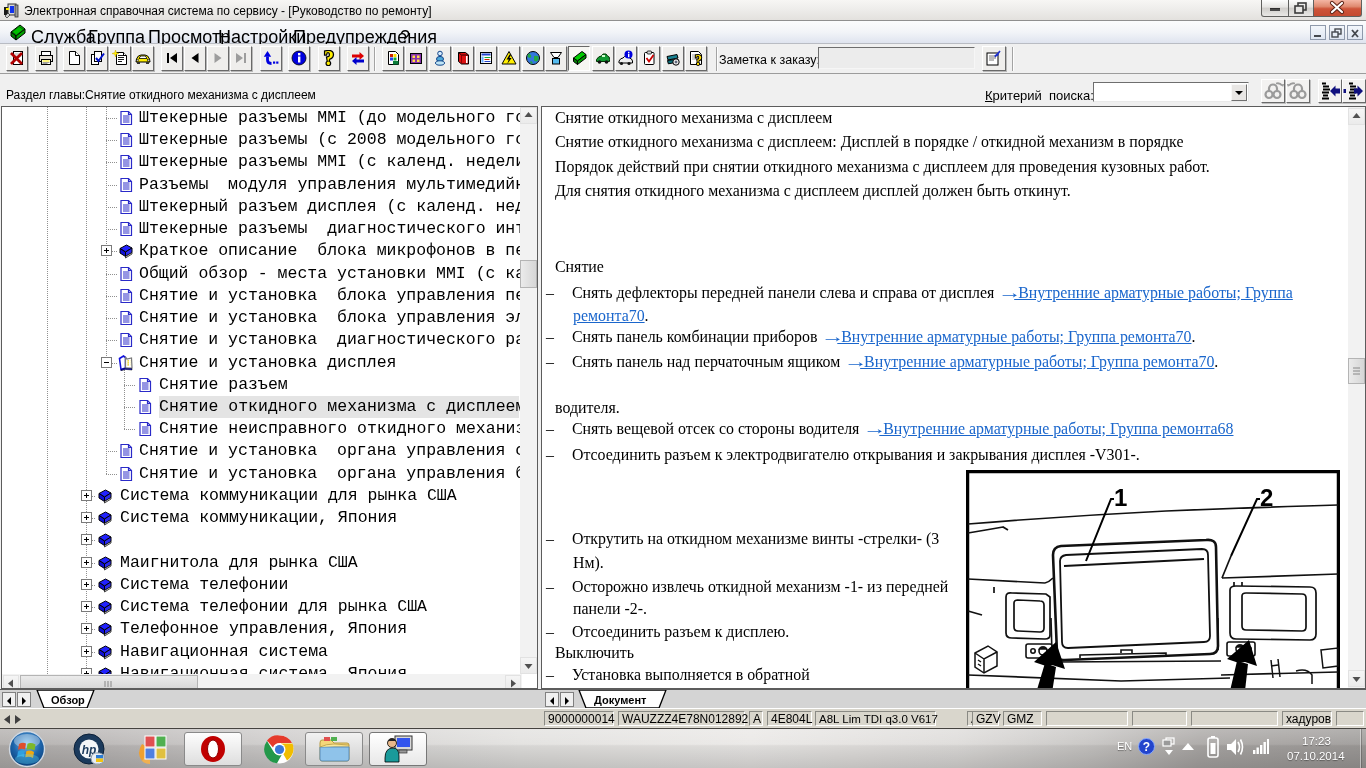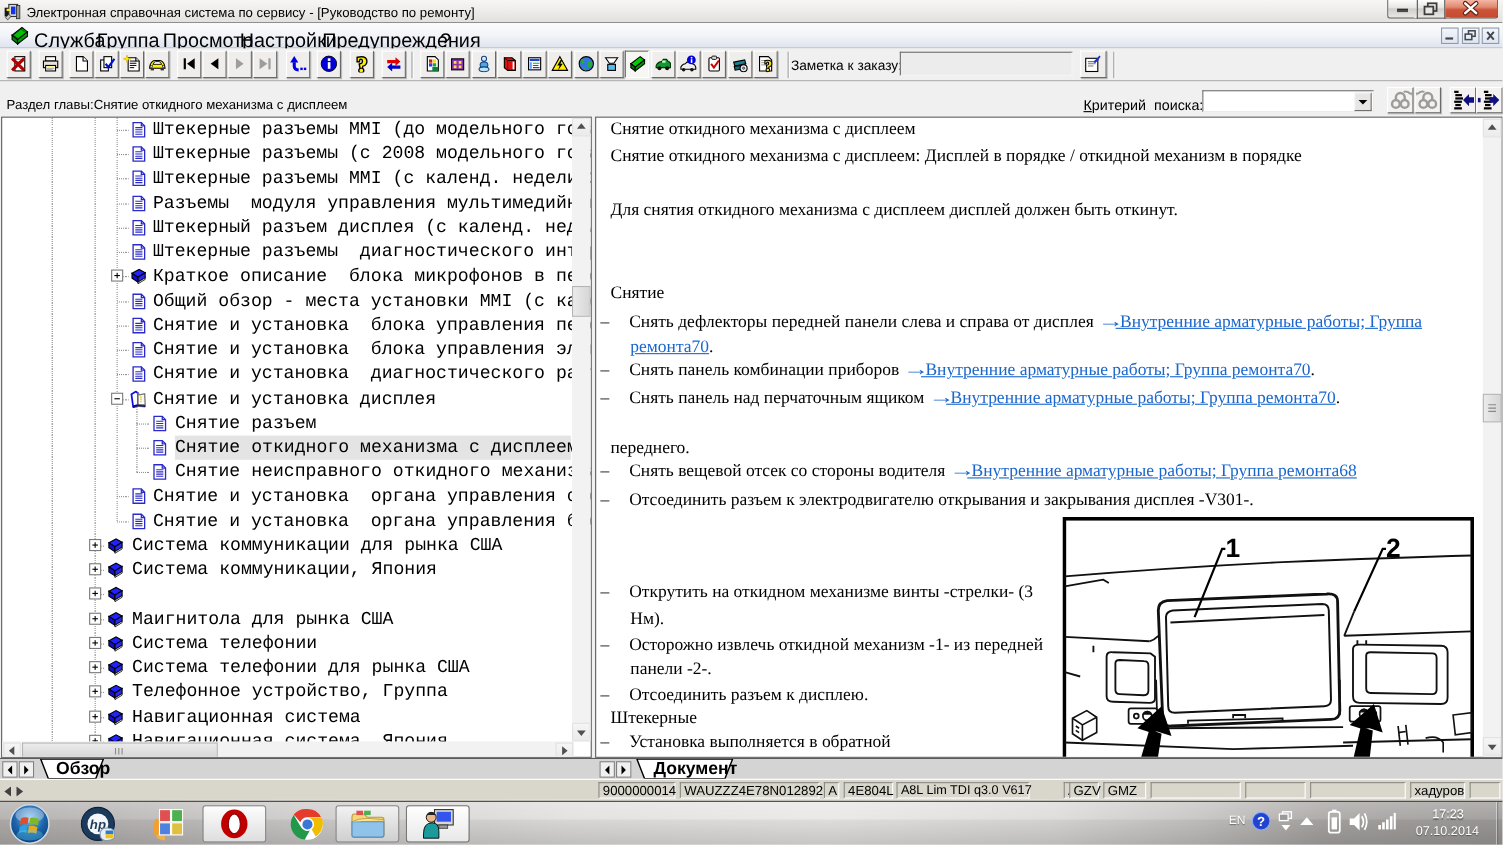--- a/index.html
+++ b/index.html
@@ -48,21 +48,21 @@
 .sb-btn{position:absolute;background:linear-gradient(180deg,#f5f5f5,#ebebeb);border:1px solid #e2e2e2}
 .sb-thumb{position:absolute;background:linear-gradient(90deg,#ebebeb,#d6d6d6);border:1px solid #b4b4b4}
 .sb-thumb-h{position:absolute;background:linear-gradient(180deg,#ebebeb,#d6d6d6);border:1px solid #b4b4b4}
 
 .dline{position:absolute;font-family:"Liberation Serif",serif;font-size:15.9px;color:#000;white-space:nowrap}
 .dline a{color:#1a66cc;text-decoration:underline}
 .laro{display:inline-block;transform:scaleX(1.5);transform-origin:0 60%}
 
 #tabrow{left:0;top:689px;width:1366px;height:19px;background:#d4d4d4;border-top:1px solid #5c5c5c}
 .tabarr{position:absolute;top:2px;width:14px;height:15px;background:#f0f0f0;border:1px solid #808080}
-.tabname{position:absolute;top:2px;font-size:16px;font-weight:bold;color:#000;background:#fff;padding:0 4px;height:17px;line-height:16px}
+.tabname{position:absolute;top:2px;font-size:11px;font-weight:bold;color:#000;background:#fff;padding:0 4px;height:17px;line-height:16px}
 
 #statusbar{left:0;top:708px;width:1366px;height:19px;background:#d9d6cc;border-top:1px solid #fff}
 .seg{position:absolute;top:2px;height:15px;background:#d9d6cc;border:1px solid;border-color:#8a8a84 #ffffff #ffffff #8a8a84;font-size:12px;color:#000;line-height:14px;padding:0 3px;white-space:nowrap}
 
 #taskbar{left:0;top:727px;width:1366px;height:41px;background:linear-gradient(180deg,rgba(255,255,255,.24) 0%,rgba(255,255,255,.06) 42%,rgba(0,0,0,.05) 46%,rgba(0,0,0,.15) 100%),linear-gradient(90deg,#b2afad 0%,#bab7b6 8%,#cecccb 20%,#e2e1df 38%,#eae8e6 55%,#dedcda 70%,#c6c4c2 80%,#aaa7a5 88%,#9e9b99 100%)}#tktop1{position:absolute;left:0;top:0;width:1366px;height:1px;background:#ddd9d1}#tktop2{position:absolute;left:0;top:1px;width:1366px;height:1px;background:#45433f}
 .tkbtn{position:absolute;top:5px;width:58px;height:34px;background:linear-gradient(180deg,#fdfdfd,#dedede);border:1px solid #8a8a8a;border-radius:3px}
 .traytxt{position:absolute;color:#fff;font-size:12px;text-shadow:0 1px 1px rgba(0,0,0,.4);white-space:nowrap}
 </style></head>
 <body>
 
@@ -596,21 +596,21 @@
 <div class="ebox plus" style="left:79px;top:516px">
       <i></i>
       <b></b>
     </div>
 <svg class="ticon" style="left:95px;top:514px" width="16" height="16" viewBox="0 0 16 16">
       <path d="M2 5.5 L8.5 2 L14 5 L7.5 9 Z" fill="#2222ff" stroke="#000"></path>
       <path d="M2 5.5 L7.5 9 L7.5 13.5 L2 10 Z" fill="#0f0fd8" stroke="#000"></path>
       <path d="M7.5 9 L14 5 L14 9.5 L7.5 13.5 Z" fill="#2a2aee" stroke="#000"></path>
       <path d="M7.5 13.5 L14 9.5 L14 11 L7.5 15 Z" fill="#e8e8e8" stroke="#000" stroke-width="0.7"></path>
     </svg>
-<div class="trow" style="left:118px;top:511px;height:22px;line-height:22px;right:18px">Телефонное устройство, Группа</div>
+<div class="trow" style="left:118px;top:511px;height:22px;line-height:22px;right:18px">Телефонное управления, Япония</div>
 <div class="hline" style="left:84px;top:545px;width:10px"></div>
 <div class="ebox plus" style="left:79px;top:539px">
       <i></i>
       <b></b>
     </div>
 <svg class="ticon" style="left:95px;top:537px" width="16" height="16" viewBox="0 0 16 16">
       <path d="M2 5.5 L8.5 2 L14 5 L7.5 9 Z" fill="#2222ff" stroke="#000"></path>
       <path d="M2 5.5 L7.5 9 L7.5 13.5 L2 10 Z" fill="#0f0fd8" stroke="#000"></path>
       <path d="M7.5 9 L14 5 L14 9.5 L7.5 13.5 Z" fill="#2a2aee" stroke="#000"></path>
       <path d="M7.5 13.5 L14 9.5 L14 11 L7.5 15 Z" fill="#e8e8e8" stroke="#000" stroke-width="0.7"></path>
@@ -645,35 +645,36 @@
       </svg></div>
 <div class="sb-thumb-h" style="left:18px;top:568px;width:178px;height:15px"><svg width="178" height="13">
         <path d="M84 4v6M87 4v6M90 4v6" stroke="#888"></path>
       </svg></div>
 
 </div>
 
 <div class="abs" id="rpane">
 <div class="dline" style="left:13px;top:1px;height:20px;line-height:20px">Снятие откидного механизма с дисплеем</div>
 <div class="dline" style="left:13px;top:25px;height:20px;line-height:20px">Снятие откидного механизма с дисплеем: Дисплей в порядке / откидной механизм в порядке</div>
+<div class="dline" style="left:13px;top:50px;height:20px;line-height:20px">Порядок действий при снятии откидного механизма с дисплеем для проведения кузовных работ.</div>
 <div class="dline" style="left:13px;top:74px;height:20px;line-height:20px">Для снятия откидного механизма с дисплеем дисплей должен быть откинут.</div>
 <div class="dline" style="left:13px;top:150px;height:20px;line-height:20px">Снятие</div>
 <div class="dline" style="left:4px;top:176px;height:20px;line-height:20px">–<span style="display:inline-block;width:18px"></span>Снять дефлекторы передней панели слева и справа от дисплея <a><span class="laro">→</span> Внутренние арматурные работы; Группа</a></div>
 <div class="dline" style="left:31px;top:199px;height:20px;line-height:20px"><a>ремонта70</a>.</div>
 <div class="dline" style="left:4px;top:220px;height:20px;line-height:20px">–<span style="display:inline-block;width:18px"></span>Снять панель комбинации приборов <a><span class="laro">→</span> Внутренние арматурные работы; Группа ремонта70</a>.</div>
 <div class="dline" style="left:4px;top:245px;height:20px;line-height:20px">–<span style="display:inline-block;width:18px"></span>Снять панель над перчаточным ящиком <a><span class="laro">→</span> Внутренние арматурные работы; Группа ремонта70</a>.</div>
-<div class="dline" style="left:13px;top:291px;height:20px;line-height:20px">переднего.</div>
+<div class="dline" style="left:13px;top:291px;height:20px;line-height:20px">водителя.</div>
 <div class="dline" style="left:4px;top:312px;height:20px;line-height:20px">–<span style="display:inline-block;width:18px"></span>Снять вещевой отсек со стороны водителя <a><span class="laro">→</span> Внутренние арматурные работы; Группа ремонта68</a></div>
 <div class="dline" style="left:4px;top:338px;height:20px;line-height:20px">–<span style="display:inline-block;width:18px"></span>Отсоединить разъем к электродвигателю открывания и закрывания дисплея -V301-.</div>
 <div class="dline" style="left:4px;top:422px;height:20px;line-height:20px">–<span style="display:inline-block;width:18px"></span>Открутить на откидном механизме винты -стрелки- (3</div>
 <div class="dline" style="left:31px;top:446px;height:20px;line-height:20px">Нм).</div>
 <div class="dline" style="left:4px;top:470px;height:20px;line-height:20px">–<span style="display:inline-block;width:18px"></span>Осторожно извлечь откидной механизм -1- из передней</div>
 <div class="dline" style="left:31px;top:492px;height:20px;line-height:20px">панели -2-.</div>
 <div class="dline" style="left:4px;top:515px;height:20px;line-height:20px">–<span style="display:inline-block;width:18px"></span>Отсоединить разъем к дисплею.</div>
-<div class="dline" style="left:13px;top:536px;height:20px;line-height:20px">Штекерные</div>
+<div class="dline" style="left:13px;top:536px;height:20px;line-height:20px">Выключить</div>
 <div class="dline" style="left:4px;top:558px;height:20px;line-height:20px">–<span style="display:inline-block;width:18px"></span>Установка выполняется в обратной</div>
 <svg style="position:absolute;left:424px;top:363px" width="374" height="225" viewBox="0 0 374 225">
 <rect x="1.5" y="1.5" width="371" height="224" fill="#fff" stroke="#000" stroke-width="3.5"></rect>
 <g fill="none" stroke="#111" stroke-width="1.7">
 <path d="M2 54 Q100 46 200 41 Q300 37 372 35"></path>
 <path d="M2 63 Q20 60 37 57 L42 60"></path>
 <path d="M2 109 L79 113"></path>
 <path d="M256 108 Q320 106 372 104"></path>
 <path d="M79 113 Q83 112 87 108"></path>
 <path d="M256 108 L265 86"></path>

